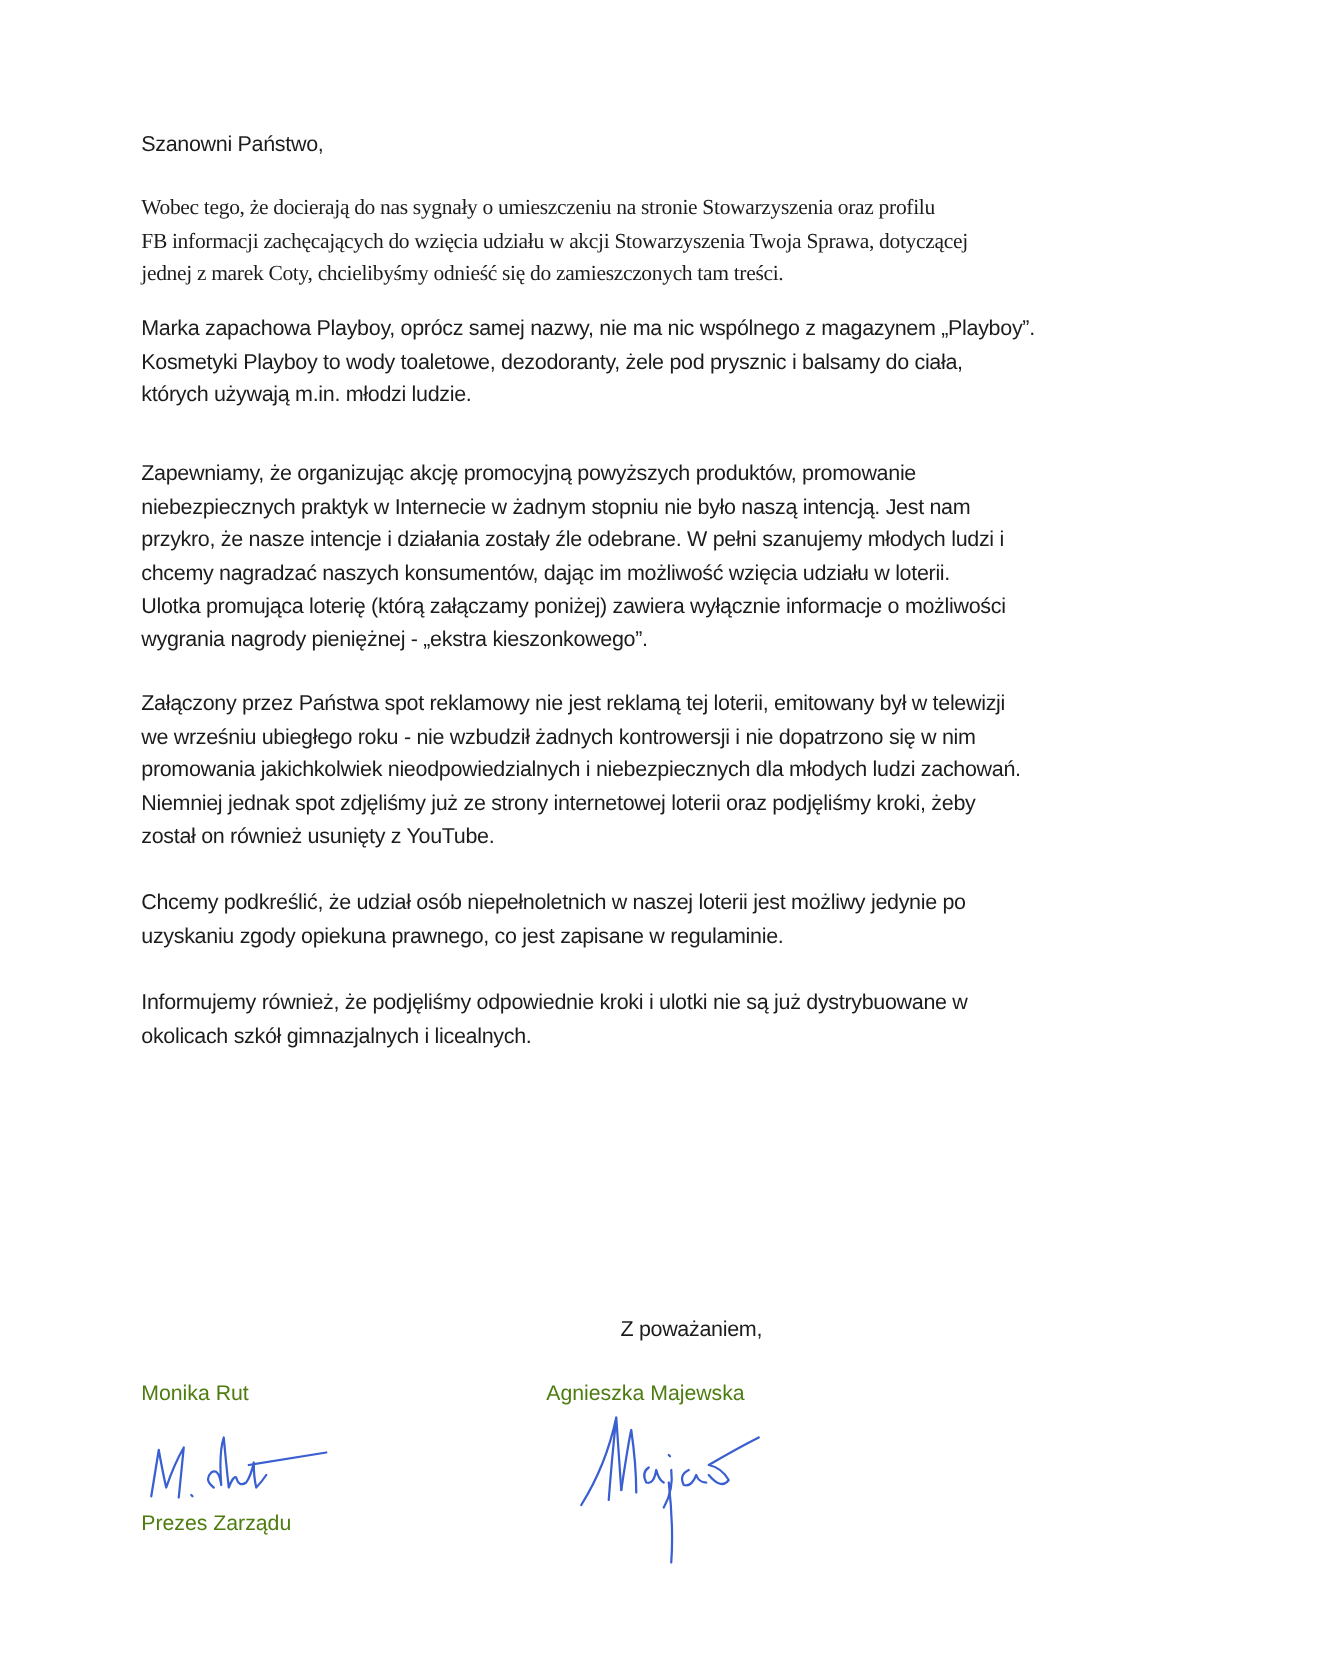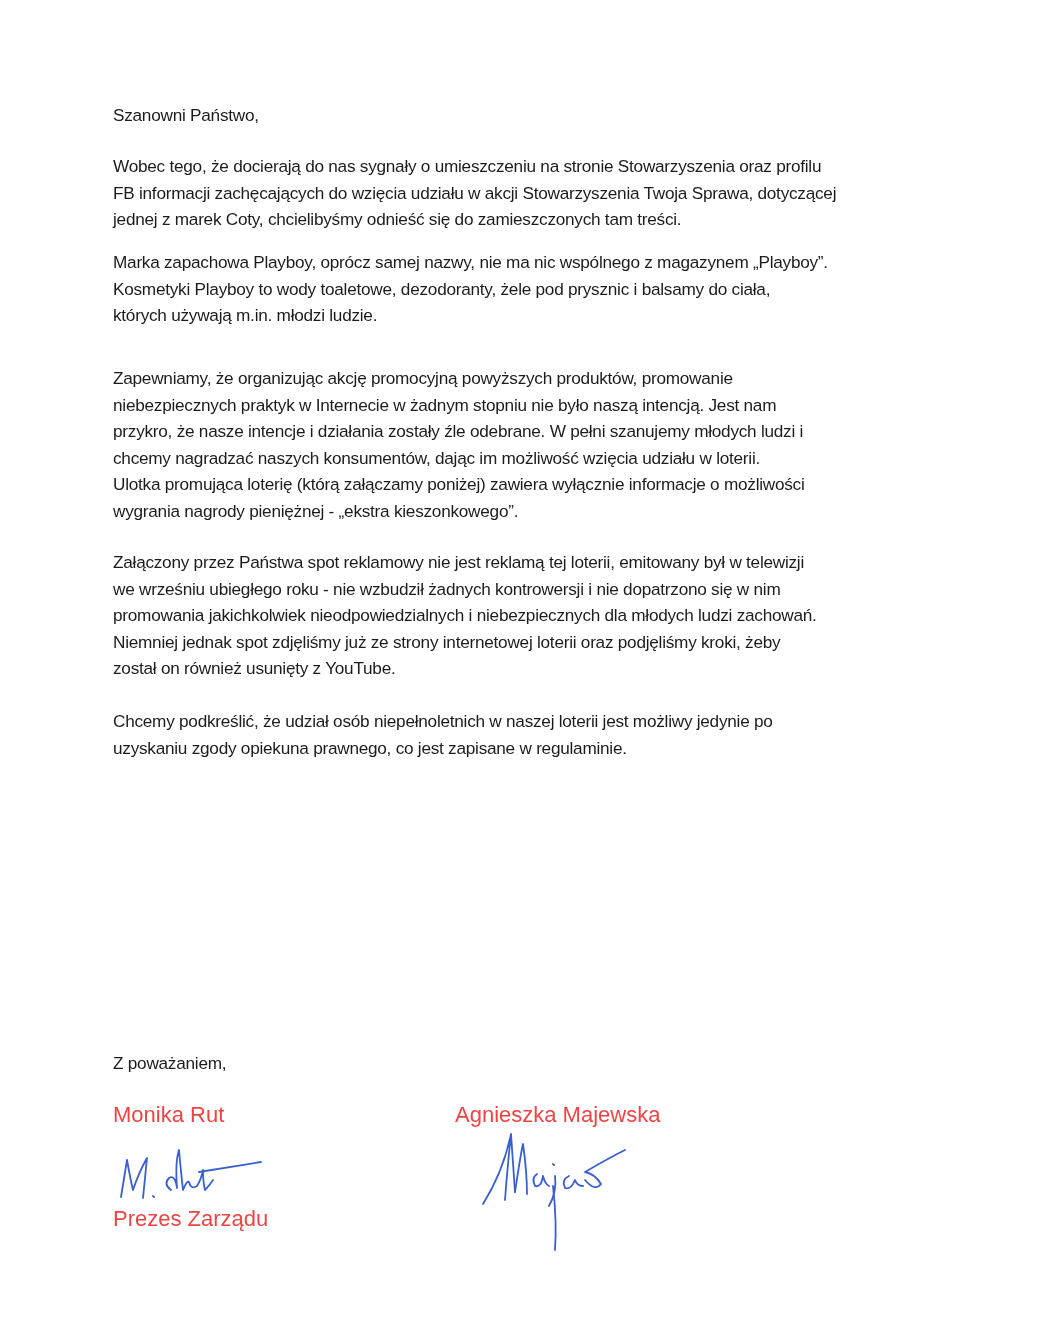--- a/index.html
+++ b/index.html
@@ -27,37 +27,37 @@
       left: 113px;
       width: 880px;
       font-size: 17.2px;
       line-height: 26.5px;
       letter-spacing: -0.25px;
       color: #1c1c1c;
       white-space: pre-line;
       margin: 0;
     }
     .greeting { top: 102px; }
-    .p1 { top: 153px; }
+    .p1 { top: 153px; font-family: Liberation Serif, serif; }
     .p2 { top: 249px; }
     .p3 { top: 365px; }
     .p4 { top: 549px; }
     .p5 { top: 708px; }
     .p6 { top: 788px; }
     .p7 { top: 894px; }
-    .closing { top: 1050px; }
+    .closing { top: 1050px; text-align: center; }
 
     .sig-block {
       position: absolute;
-      font-size: 22px;
+      font-size: 17px;
       line-height: 26px;
-      color: #ef4444;
+      color: #4d7c0f;
     }
     .sig-left { left: 113px; top: 1102px; width: 300px; height: 140px; }
-    .sig-right { left: 455px; top: 1102px; width: 420px; height: 160px; }
+    .sig-right { left: 437px; top: 1102px; width: 420px; height: 160px; }
     .sig-name { position: absolute; left: 0; top: 0; white-space: nowrap; }
     .sig-title { position: absolute; left: 0; top: 104px; white-space: nowrap; }
     .signature {
       position: absolute;
       pointer-events: none;
     }
     .signature path {
       fill: none;
       stroke: #3a5fd0;
       stroke-width: 1.8;
@@ -86,20 +86,22 @@
 chcemy nagradzać naszych konsumentów, dając im możliwość wzięcia udziału w loterii.
 Ulotka promująca loterię (którą załączamy poniżej) zawiera wyłącznie informacje o możliwości
 wygrania nagrody pieniężnej -  „ekstra kieszonkowego”.</p>
   <p class="letter-text p4">Załączony przez Państwa spot reklamowy nie jest reklamą tej loterii, emitowany był w telewizji
 we wrześniu ubiegłego roku - nie wzbudził żadnych kontrowersji i nie dopatrzono się w nim
 promowania jakichkolwiek nieodpowiedzialnych i niebezpiecznych dla młodych ludzi zachowań.
 Niemniej jednak spot zdjęliśmy już ze strony internetowej loterii oraz podjęliśmy kroki, żeby
 został on również usunięty z YouTube.</p>
   <p class="letter-text p5">Chcemy podkreślić, że udział osób niepełnoletnich w naszej loterii jest możliwy jedynie po
 uzyskaniu zgody opiekuna prawnego, co jest zapisane w regulaminie.</p>
+  <p class="letter-text p6">Informujemy również, że podjęliśmy odpowiednie kroki i ulotki nie są już dystrybuowane w
+okolicach szkół gimnazjalnych i licealnych.</p>
 
   <p class="letter-text closing">Z poważaniem,</p>
 
   <div class="sig-block sig-left">
     <span class="sig-name">Monika Rut</span>
     <svg class="signature" viewBox="0 0 160 60">
       <path d="M8 55 L14 18 M14 18 Q18 40 20 48 Q26 30 34 16 L30 56"></path>
       <path d="M40 54 l1 1"></path>
       <path d="M58 48 Q50 42 56 36 Q62 32 64 46 Q62 20 66 8 Q68 30 70 48 Q74 38 76 40 Q78 48 84 44 Q88 38 90 28 Q90 40 92 48 Q96 44 100 38"></path>
       <path d="M86 30 Q110 26 148 20"></path>

